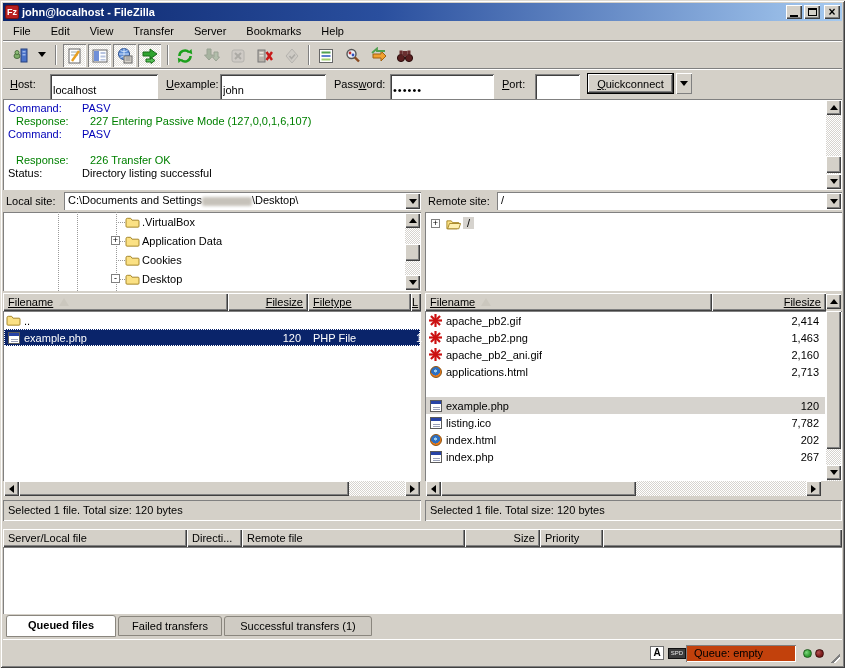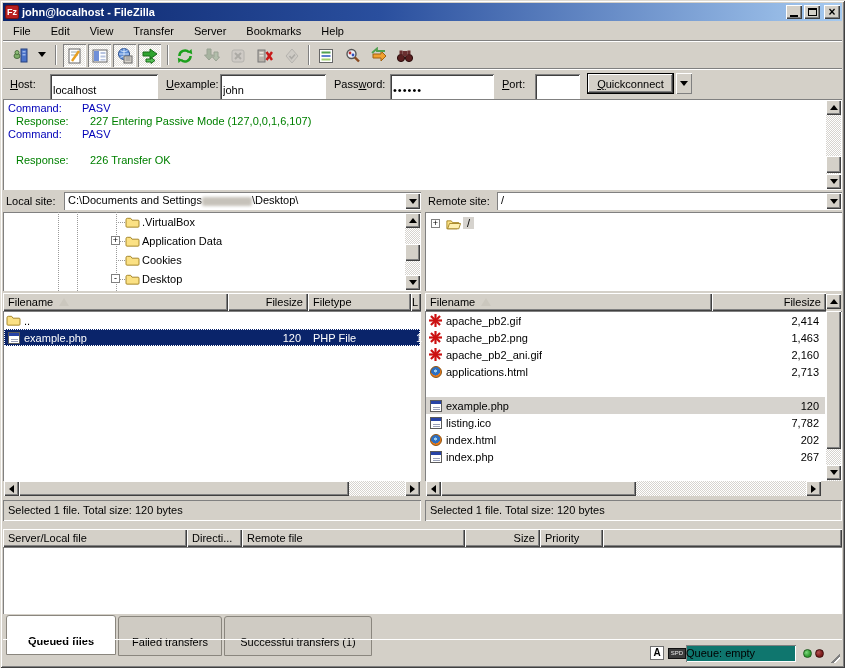--- a/index.html
+++ b/index.html
@@ -58,21 +58,21 @@
   .combo-arrow{position:absolute;top:1px;width:15px;height:16px;box-shadow:inset 1px 1px 0 #fff,inset -1px -1px 0 #404040,inset -2px -2px 0 #808080;background:#d4d0c8;display:flex;align-items:center;justify-content:center;}
   .redact{display:inline-block;width:50px;height:9px;background:#c6c2ba;border-radius:2px;filter:blur(1.5px);vertical-align:middle;}
   
   .treepane{top:212px;height:79px;background:#fff;}
   .guide-v{position:absolute;width:1px;background-image:repeating-linear-gradient(to bottom,#9a9a9a 0 1px,transparent 1px 2px);}
   .guide-h{position:absolute;height:1px;background-image:repeating-linear-gradient(to right,#9a9a9a 0 1px,transparent 1px 2px);}
   .expander{position:absolute;width:9px;height:9px;background:#fff;border:1px solid #808080;font-size:9px;line-height:7px;text-align:center;}
   .treelabel{position:absolute;white-space:nowrap;}
   .sel-gray{background:#d6d3ce;}
   
-  .hdr{top:293px;height:18px;display:flex;}
+  .hdr{top:293px;height:18px;display:flex;text-decoration:underline;}
   .hcell{height:18px;padding:2px 5px;box-shadow:inset 1px 1px 0 #fff,inset -1px -1px 0 #404040,inset -2px -2px 0 #808080;background:#d4d0c8;white-space:nowrap;overflow:hidden;display:flex;align-items:center;gap:6px;}
   .hcell.r{justify-content:flex-end;}
   .sortasc{width:0;height:0;border-left:5px solid transparent;border-right:5px solid transparent;border-bottom:8px solid #cbc7be;}
   
   .list{top:311px;height:170px;background:#fff;}
   .frow{position:absolute;left:1px;height:17px;display:flex;align-items:center;}
   .frow .nm{white-space:nowrap;overflow:hidden;}
   .frow .sz{position:absolute;text-align:right;}
   .sel-navy{background:#0a246a;color:#fff;outline:1px dotted #fff;outline-offset:-1px;}
   .ico{display:inline-flex;width:15px;height:14px;margin:0 3px 0 2px;align-items:center;justify-content:center;flex:none;}
@@ -83,25 +83,25 @@
   .ico-css::before{content:"";position:absolute;left:1px;top:2px;width:7px;height:1px;background:#8890a8;box-shadow:0 2px 0 #8890a8,0 4px 0 #8890a8;}
   .ico-css::after{content:"";position:absolute;left:-2px;bottom:-1px;width:6px;height:6px;border-radius:50%;background:#f0c030;border:1px solid #806010;}
   .ico-ff{width:12px;height:12px;border-radius:50%;background:radial-gradient(circle at 45% 40%,#9fd0f0 0 18%,#2e6fc0 19% 55%,#e87a1a 56% 100%);border:1px solid #8a5210;}
   
   .statusrow{top:500px;height:21px;padding:4px 5px;background:#d4d0c8;white-space:nowrap;overflow:hidden;}
   
   #queuehdr{left:3px;top:529px;width:839px;height:18px;display:flex;}
   #queuebody{left:3px;top:547px;width:839px;height:67px;background:#fff;}
   
   #tabs{left:3px;top:615px;width:839px;height:22px;}
-  .tab{position:absolute;height:20px;top:1px;padding:19px 13px;background:#cfcbc3;border:1px solid #8a867e;border-radius:3px 3px 0 0;white-space:nowrap;}
+  .tab{position:absolute;height:20px;top:1px;padding:3px 13px;background:#cfcbc3;border:1px solid #8a867e;border-radius:3px 3px 0 0;white-space:nowrap;}
   .tab.active{top:0;height:22px;background:#fff;font-weight:bold;border-color:#8a867e;}
   
   #statusbar{left:3px;top:639px;width:839px;height:26px;border-top:1px solid #fff;}
-  #queuebox{position:absolute;right:46px;top:5px;width:110px;height:17px;box-shadow:inset 1px 1px 0 #808080,inset -1px -1px 0 #fff;padding:2px 0;background:#0f766e;}
+  #queuebox{position:absolute;right:46px;top:5px;width:110px;height:17px;box-shadow:inset 1px 1px 0 #808080,inset -1px -1px 0 #fff;padding:2px 8px;background:#c2410c;}
   .led{position:absolute;top:9px;width:9px;height:9px;border-radius:50%;}
   #led-ok{right:30px;background:radial-gradient(circle at 35% 35%,#7cd87c,#2f9b2f 60%);border:1px solid #1c5c1c;}
   #led-err{right:18px;background:radial-gradient(circle at 35% 35%,#b05050,#7a1a1a 60%);border:1px solid #3c0c0c;}
   #grip{position:absolute;right:2px;bottom:2px;width:13px;height:13px;background:repeating-linear-gradient(135deg,#808080 0 2px,#fff 2px 3px,transparent 3px 6px);clip-path:polygon(100% 0,100% 100%,0 100%);}
   #ascii-ico{position:absolute;right:178px;top:6px;width:14px;height:14px;background:#fff;border:1px solid #707070;font-size:10px;font-weight:bold;text-align:center;line-height:12px;}
   #spd-ico{position:absolute;right:156px;top:8px;width:18px;height:11px;background:#3c3c3c;border:1px solid #101010;color:#e8e8e8;font-size:6px;line-height:9px;text-align:center;letter-spacing:0;}
 </style>
 </head>
 <body>
 
@@ -264,20 +264,21 @@
     <div id="qc-drop" class="raised-thin">
         <span class="tri-dn"></span>
       </div>
   </div>
 
   <div id="log" class="abs sunken-thin">
     <div class="logline k-command" style="top:3px"><span class="loglabel">Command:</span><span>PASV</span></div>
     <div class="logline k-response" style="top:16px"><span class="loglabel">Response:</span><span>227 Entering Passive Mode (127,0,0,1,6,107)</span></div>
     <div class="logline k-command" style="top:29px"><span class="loglabel">Command:</span><span>PASV</span></div>
     <div class="logline k-response" style="top:55px"><span class="loglabel">Response:</span><span>226 Transfer OK</span></div>
+    <div class="logline k-status" style="top:68px"><span class="loglabel">Status:</span><span>Directory listing successful</span></div>
     <div class="sb-btn" style="right:1px;top:1px">
         <span class="tri-up"></span>
       </div>
     <div class="sb-track" style="right:1px;top:16px;width:15px;height:59px"></div>
     <div class="sb-thumb" style="right:1px;top:57px;width:15px;height:17px"></div>
     <div class="sb-btn" style="right:1px;top:75px">
         <span class="tri-dn"></span>
       </div>
   </div>
 

